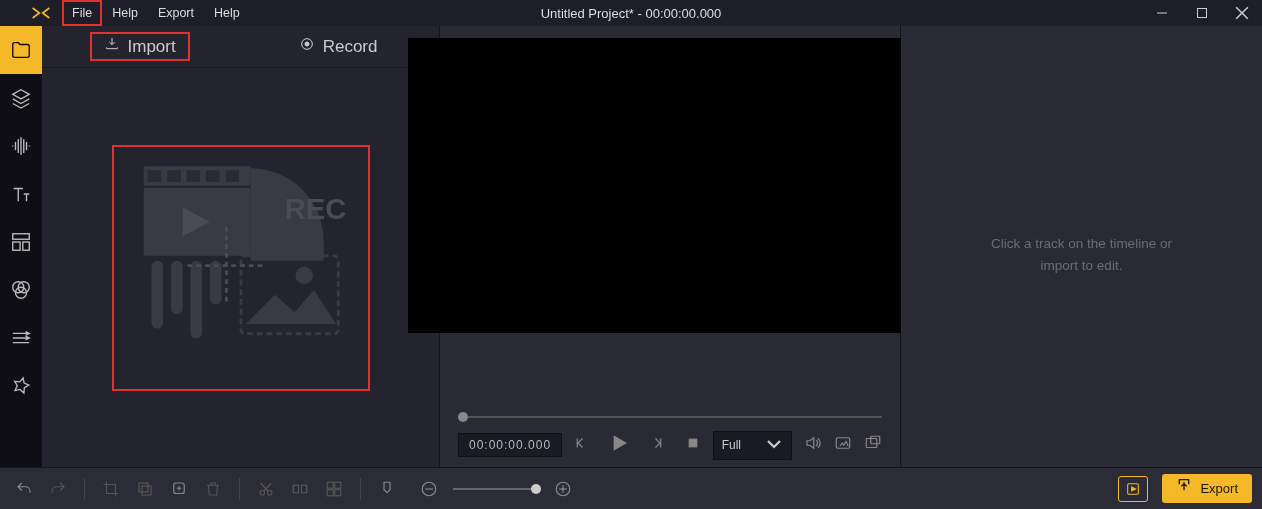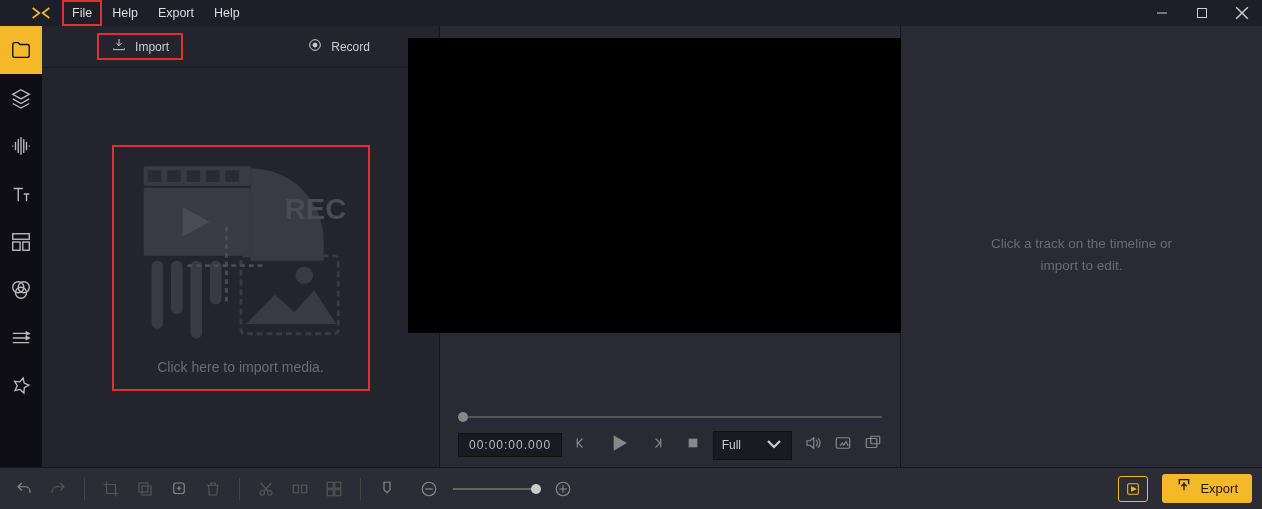--- a/index.html
+++ b/index.html
@@ -17,21 +17,21 @@
 .middle { flex:1; display:flex; height:441px; }
 
 .rail { width:42px; background:#0e0e14; display:flex; flex-direction:column; }
 .railbtn { width:42px; height:48px; display:flex; align-items:center; justify-content:center; cursor:pointer; color:#bbb; }
 .railbtn.active { background:#f5b828; color:#111; }
 .railbtn svg { width:22px; height:22px; stroke:currentColor; fill:none; stroke-width:1.5; }
 .railbtn.active svg { stroke:#111; }
 
 .mediapanel { width:397px; background:#24242e; display:flex; flex-direction:column; }
 .mediatabs { height:42px; display:flex; align-items:center; justify-content:space-around; border-bottom:1px solid #1a1a24; }
-.mtab { display:flex; align-items:center; gap:8px; font-size:12px; color:#ccc; cursor:pointer; padding:4px 14px; }
+.mtab { display:flex; align-items:center; gap:8px; font-size:17px; color:#ccc; cursor:pointer; padding:4px 14px; }
 .mtab.hl { border:2px solid #e03030; padding:2px 12px; }
 .mtab svg { width:16px; height:16px; stroke:#ccc; fill:none; stroke-width:1.5; }
 .mediabody { flex:1; display:flex; align-items:center; justify-content:center; }
 .dropzone { width:258px; height:246px; border:2px solid #e03030; display:flex; flex-direction:column; align-items:center; justify-content:flex-end; padding-bottom:14px; position:relative; cursor:pointer; }
 .dz-art { position:absolute; top:6px; left:20px; right:20px; bottom:40px; }
 .dz-art svg { width:100%; height:100%; }
 .dz-text { color:#6b6b78; font-size:14px; z-index:1; }
 
 .preview { width:462px; background:#2a2a34; padding:12px 12px 0 12px; display:flex; flex-direction:column; border-left:1px solid #15151d; border-right:1px solid #15151d; }
 .video { width:525px; height:295px; background:#000; align-self:center; }
@@ -71,20 +71,21 @@
 <div class="menubar">
   <div class="logo">
     <svg viewBox="0 0 24 16">
         <path d="M2 2 L10 8 L2 14 M22 2 L14 8 L22 14" stroke="#f5b828" stroke-width="2" fill="none"></path>
       </svg>
   </div>
   <div class="menu-item menu-file">File</div>
   <div class="menu-item">Help</div>
   <div class="menu-item">Export</div>
   <div class="menu-item">Help</div>
+  <div class="title">Untitled Project* - 00:00:00.000</div>
   <div class="winctl">
     <div class="winbtn">
         <svg width="12" height="12" viewBox="0 0 12 12">
           <line x1="1" y1="6" x2="11" y2="6" stroke="#ccc" stroke-width="1"></line>
         </svg>
       </div>
     <div class="winbtn">
         <svg width="12" height="12" viewBox="0 0 12 12">
           <rect x="1.5" y="1.5" width="9" height="9" stroke="#ccc" fill="none" stroke-width="1"></rect>
         </svg>
@@ -185,21 +186,20 @@
               <circle cx="175" cy="120" r="9"></circle>
               <path d="M115 170 L145 140 L165 158 L185 135 L208 170 Z"></path>
             </g>
             <text x="155" y="62" font-size="30" font-weight="600" fill="#4b4b58">REC</text>
             <g stroke="#4b4b58" stroke-width="3">
               <line x1="95" y1="70" x2="95" y2="150" stroke-dasharray="5 4"></line>
               <line x1="55" y1="110" x2="135" y2="110" stroke-dasharray="5 4"></line>
             </g>
           </svg>
         </div>
-        <div class="dz-text">Click here to import media.</div>
       </div>
     </div>
   </div>
 
   <div class="preview">
     <div class="video"></div>
     <div class="pv-gap"></div>
     <div class="pv-scrub">
       <div class="scrub-dot"></div>
       <div class="scrub-line"></div>

